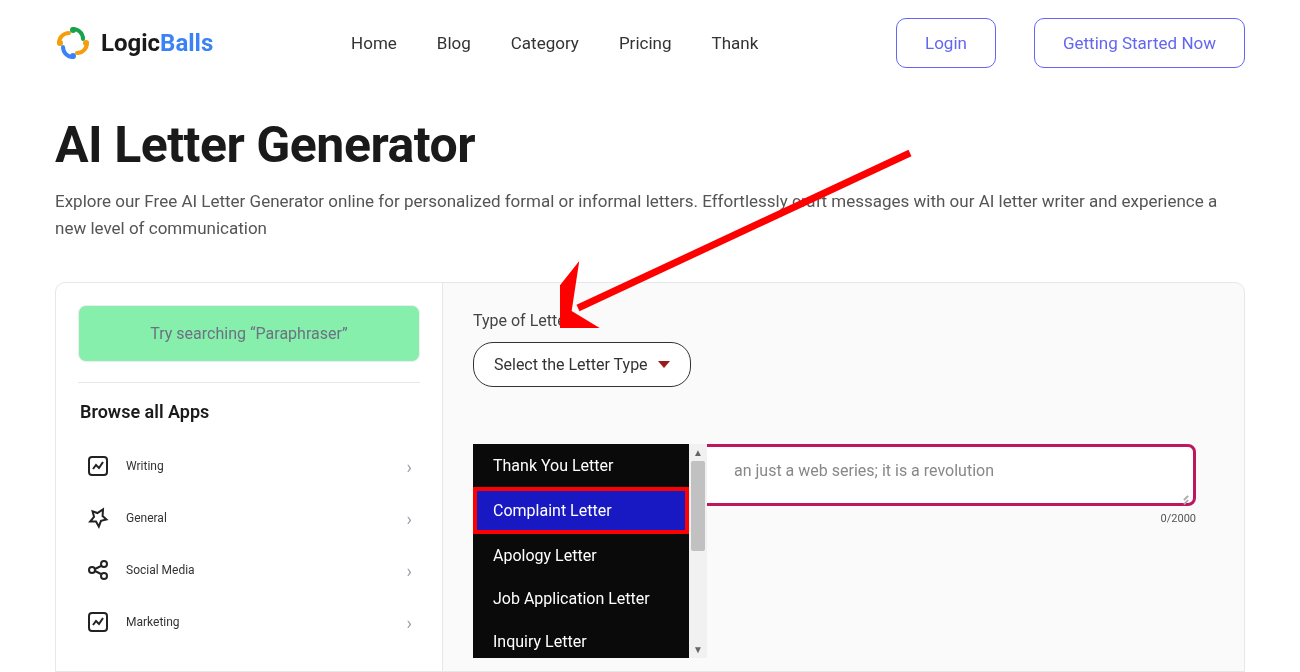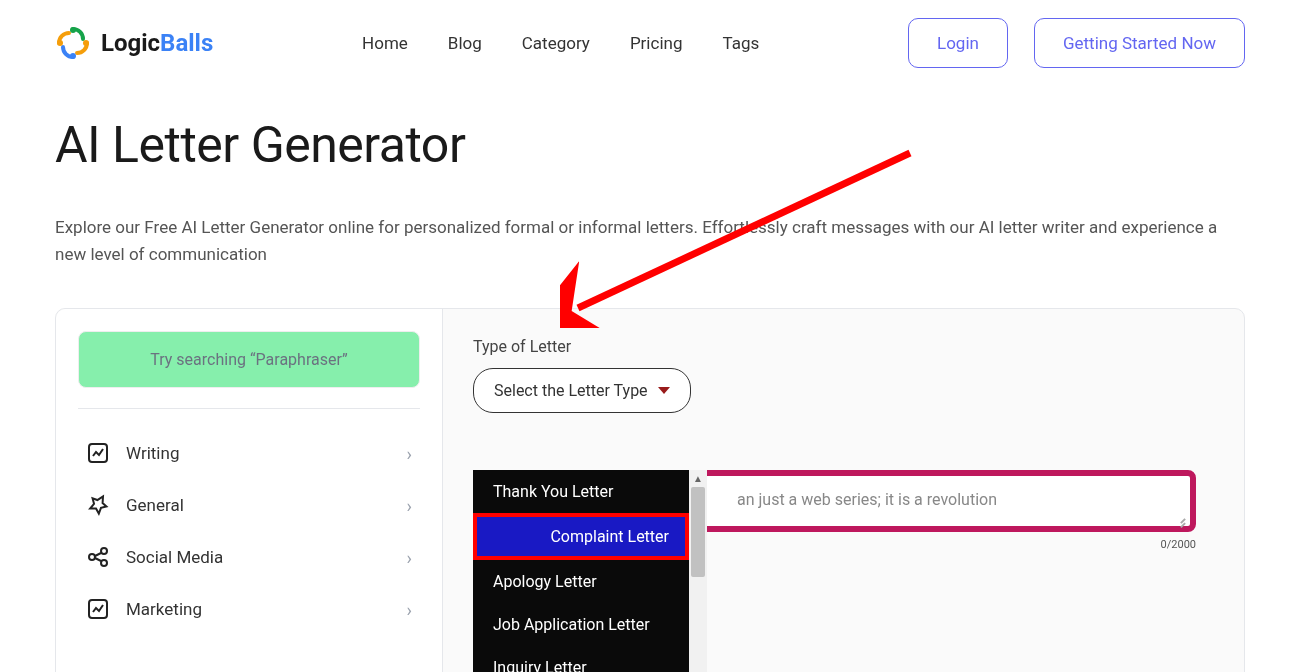--- a/index.html
+++ b/index.html
@@ -13,35 +13,35 @@
     }
     .logo-group { display: flex; align-items: center; gap: 10px; }
     .logo-icon { width: 36px; height: 36px; }
     .logo-text { font-size: 24px; font-weight: 700; }
     .logo-text .logic { color: #1a1a1a; }
     .logo-text .balls { color: #3b82f6; }
     
     .nav { display: flex; align-items: flex-end; gap: 40px; }
     .nav-link { color: #333; font-size: 17px; text-decoration: none; }
     
-    .auth-buttons { display: flex; gap: 26px; }
+    .auth-buttons { display: flex; gap: 38px; }
     .btn-outline {
       border: 1.5px solid #6366f1;
       color: #6366f1;
       background: #fff;
       border-radius: 10px;
       padding: 14px 28px;
       font-size: 17px;
       cursor: pointer;
     }
     
     .main {
       padding: 30px 55px 0;
     }
-    .page-title { font-size: 50px; font-weight: 400; color: #1a1a1a; margin-bottom: 40px; letter-spacing: -0.5px; }
+    .page-title { font-size: 50px; font-weight: 700; color: #1a1a1a; margin-bottom: 14px; letter-spacing: -0.5px; }
     .page-subtitle { font-size: 17px; color: #555; line-height: 1.6; max-width: 1175px; }
     
     .card {
       margin-top: 40px;
       border: 1px solid #e5e7eb;
       border-radius: 10px 10px 0 0;
       display: flex;
       background: #fafafa;
       min-height: 390px;
     }
@@ -63,21 +63,21 @@
       margin-bottom: 20px;
     }
     .divider { border-top: 1px solid #e5e7eb; margin-bottom: 18px; }
     .browse-title { font-size: 18px; font-weight: 600; color: #1a1a1a; margin-bottom: 18px; padding-left: 2px; }
     .app-item {
       display: flex; align-items: center; justify-content: space-between;
       padding: 14px 8px; cursor: pointer;
     }
     .app-item-left { display: flex; align-items: center; gap: 16px; }
     .app-icon { width: 24px; height: 24px; display: flex; align-items: center; justify-content: center; color: #222; }
-    .app-label { font-size: 17px; color: #333; }
+    .app-label { font-size: 12px; color: #333; }
     .chevron { color: #9ca3af; font-size: 18px; }
     
     .content {
       flex: 1;
       padding: 28px 30px 0;
       position: relative;
     }
     .field-label { font-size: 16px; color: #444; margin-bottom: 12px; display: block; }
     .select-box {
       display: inline-flex; align-items: center; gap: 10px;
@@ -98,31 +98,30 @@
     .dropdown-list { flex: 1; overflow: hidden; border-radius: 27px; }
     .dropdown-item {
       color: #fff; font-size: 16px;
       padding: 12px 20px; cursor: pointer;
     }
     .dropdown-item.highlighted {
       background: #1919c4;
       border: 4px solid #ff0000;
       margin: 0;
       padding: 10px 16px;
-      text-align: right;
     }
     .scrollbar { width: 18px; background: #f1f1f1; position: relative; }
     .scrollbar-up, .scrollbar-down { height: 17px; display: flex; align-items: center; justify-content: center; font-size: 10px; color: #666; }
     .scrollbar-track { position: absolute; top: 17px; bottom: 17px; left: 0; right: 0; background: #f1f1f1; }
     .scrollbar-thumb { position: absolute; top: 0; left: 2px; right: 2px; height: 90px; background: #c1c1c1; border-radius: 2px; }
     .scrollbar-down { position: absolute; bottom:0; left:0; right:0; }
     
     .textarea {
       margin-top: 45px;
-      border: 6px solid #be185d; border-radius: 8px;
+      border: 3px solid #be185d; border-radius: 8px;
       background: #fff; width: 723px; height: 62px;
       padding: 14px 18px; font-size: 16px; color: #888;
       resize: both; position: relative;
     }
     .textarea-resize { position: absolute; bottom: 2px; right: 2px; width: 12px; height: 12px;}
     .textarea-resize::before { content: ''; position: absolute; right: 2px; bottom: 2px; width: 6px; height: 2px; background: #aaa; transform: rotate(-45deg); box-shadow: -3px 3px 0 #aaa; }
     .char-count { text-align: right; width: 723px; font-size: 11px; color: #555; margin-top: 6px; }
     
     .lang-section { margin-top: 28px; }
     
@@ -161,37 +160,38 @@
     <span class="logo-text">
       <span class="logic">Logic</span><span class="balls">Balls</span>
     </span>
   </a>
 
   <nav class="nav">
     <a class="nav-link">Home</a>
     <a class="nav-link">Blog</a>
     <a class="nav-link">Category</a>
     <a class="nav-link">Pricing</a>
-    <a class="nav-link">Tags</a>
+    <a class="nav-link">Thank</a>
   </nav>
 
   <div class="auth-buttons">
     <button class="btn-outline">Login</button>
     <button class="btn-outline">Getting Started Now</button>
   </div>
 </header>
 
 <main class="main">
   <h1 class="page-title">AI Letter Generator</h1>
   <p class="page-subtitle">Explore our Free AI Letter Generator online for personalized formal or informal letters. Effortlessly craft messages with our AI letter writer and experience a new level of communication</p>
 
   <div class="card">
     <aside class="sidebar">
       <div class="search-box">Try searching “Paraphraser”</div>
       <div class="divider"></div>
+      <h3 class="browse-title">Browse all Apps</h3>
 
       <div class="app-item">
         <div class="app-item-left">
           <span class="app-icon">
             <svg width="24" height="24" viewBox="0 0 24 24" fill="none" stroke="currentColor" stroke-width="2">
                 <rect x="3" y="3" width="18" height="18" rx="3"></rect>
                 <path d="M7 15l3-4 3 3 4-6"></path>
               </svg>
           </span>
           <span class="app-label">Writing</span>

